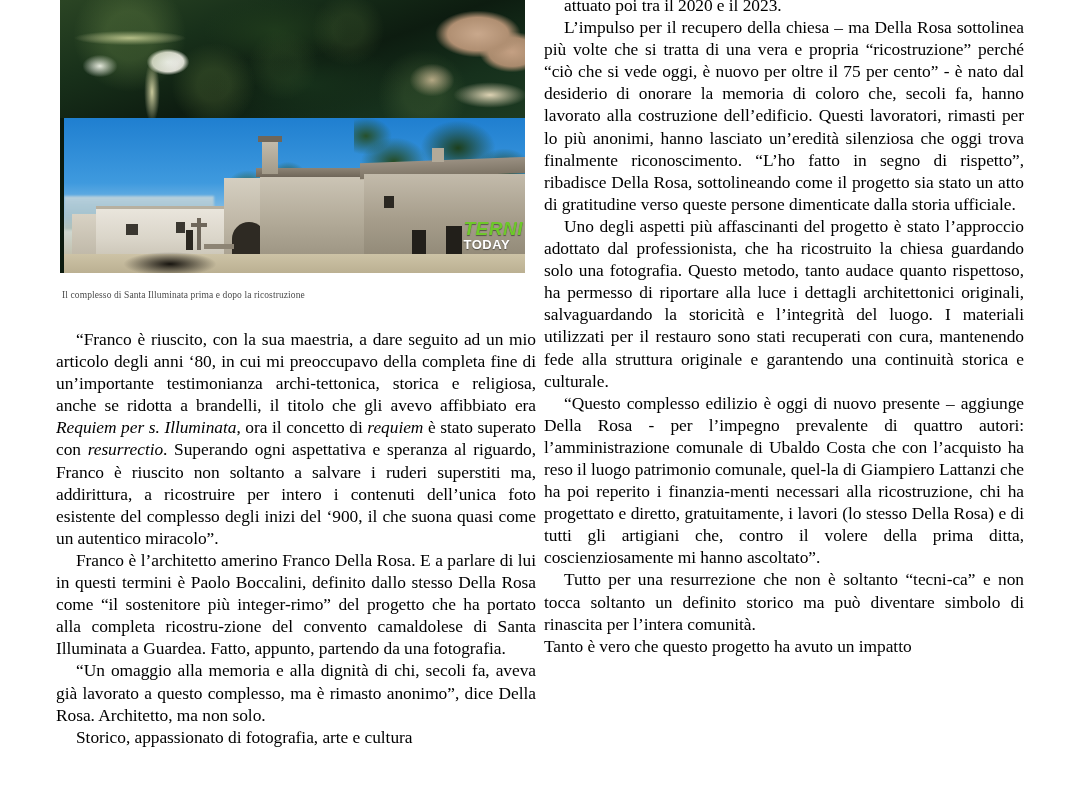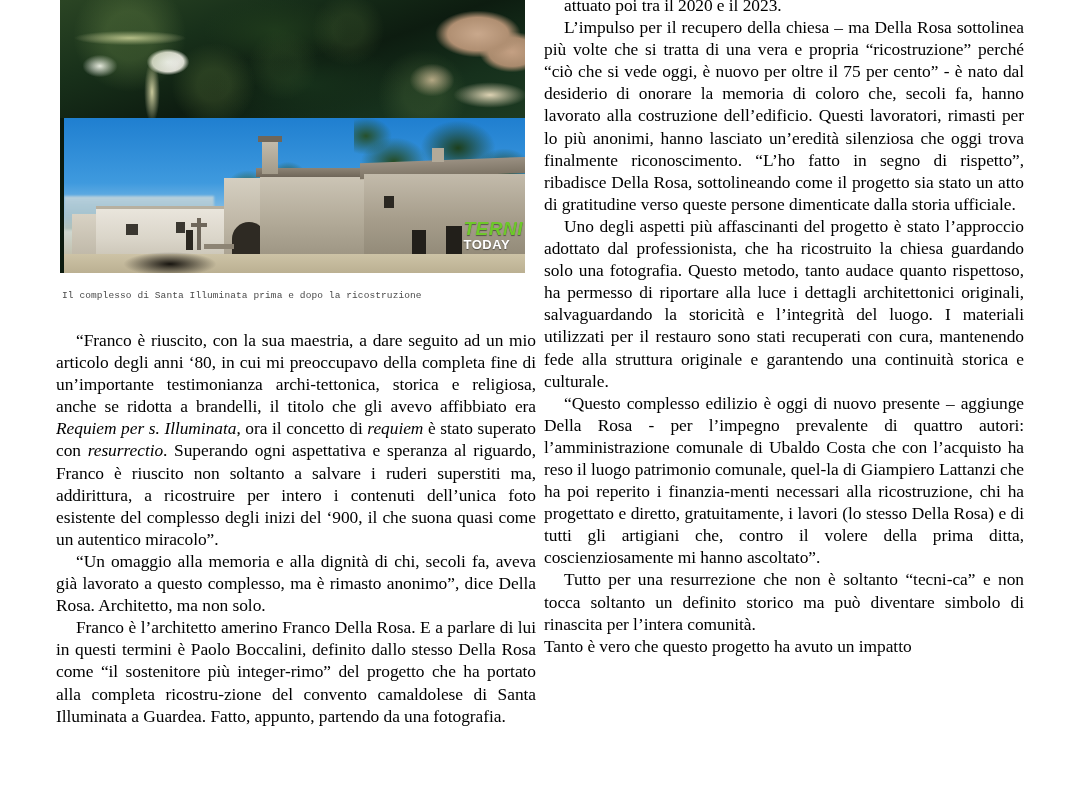--- a/index.html
+++ b/index.html
@@ -209,21 +209,21 @@
   .wm-today {
     font-size: 13px;
     color: #ffffff;
     letter-spacing: 0.5px;
     font-style: normal;
     text-shadow: 0 1px 1px rgba(0,0,0,.45);
   }
 
   .caption {
     margin: 17px 0 0 2px;
-    font-family: Liberation Mono, monospace;
+    font-family: Liberation Serif, serif;
     font-size: 9.5px;
     color: #4a4a4a;
     letter-spacing: .1px;
   }
 
   
   .body-text {
     margin-top: 28px;
     font-size: 17.4px;
     line-height: 22.1px;
@@ -295,22 +295,23 @@
             <div class="wm-today">TODAY</div>
           </div>
         </div>
 
       </div>
       <figcaption class="caption">Il complesso di Santa Illuminata prima e dopo la ricostruzione</figcaption>
     </figure>
 
     <div class="body-text">
         <p><span>“Franco è riuscito, con la sua maestria, a dare seguito ad un mio articolo degli anni ‘80, in cui mi preoccupavo della completa fine di un’importante testimonianza archi-tettonica, storica e religiosa, anche se ridotta a brandelli, il titolo che gli avevo affibbiato era </span><i>Requiem per s. Illuminata</i><span>, ora il concetto di </span><i>requiem</i><span> è stato superato con </span><i>resurrectio</i><span>. Superando ogni aspettativa e speranza al riguardo, Franco è riuscito non soltanto a salvare i ruderi superstiti ma, addirittura, a ricostruire per intero i contenuti dell’unica foto esistente del complesso degli inizi del ‘900, il che suona quasi come un autentico miracolo”.</span></p>
+        <p><span>Franco è l’architetto amerino Franco Della Rosa. E a parlare di lui in questi termini è Paolo Boccalini, definito dallo stesso Della Rosa come “il sostenitore più integer-rimo” del progetto che ha portato alla completa ricostru-zione del convento camaldolese di Santa Illuminata a Guardea. Fatto, appunto, partendo da una fotografia.</span></p>
         <p><span>“Un omaggio alla memoria e alla dignità di chi, secoli fa, aveva già lavorato a questo complesso, ma è rimasto anonimo”, dice Della Rosa. Architetto, ma non solo.</span></p>
-        <p><span>Franco è l’architetto amerino Franco Della Rosa. E a parlare di lui in questi termini è Paolo Boccalini, definito dallo stesso Della Rosa come “il sostenitore più integer-rimo” del progetto che ha portato alla completa ricostru-zione del convento camaldolese di Santa Illuminata a Guardea. Fatto, appunto, partendo da una fotografia.</span></p>
+        <p><span>Storico, appassionato di fotografia, arte e cultura</span></p>
       </div>
   </div>
 
   <div class="col col-right">
     <div class="inner">
       <div class="body-text right-col">
           <p><span>attuato poi tra il 2020 e il 2023.</span></p>
           <p><span>L’impulso per il recupero della chiesa – ma Della Rosa sottolinea più volte che si tratta di una vera e propria “ricostruzione” perché “ciò che si vede oggi, è nuovo per oltre il 75 per cento” - è nato dal desiderio di onorare la memoria di coloro che, secoli fa, hanno lavorato alla costruzione dell’edificio. Questi lavoratori, rimasti per lo più anonimi, hanno lasciato un’eredità silenziosa che oggi trova finalmente riconoscimento. “L’ho fatto in segno di rispetto”, ribadisce Della Rosa, sottolineando come il progetto sia stato un atto di gratitudine verso queste persone dimenticate dalla storia ufficiale.</span></p>
           <p><span>Uno degli aspetti più affascinanti del progetto è stato l’approccio adottato dal professionista, che ha ricostruito la chiesa guardando solo una fotografia. Questo metodo, tanto audace quanto rispettoso, ha permesso di riportare alla luce i dettagli architettonici originali, salvaguardando la storicità e l’integrità del luogo. I materiali utilizzati per il restauro sono stati recuperati con cura, mantenendo fede alla struttura originale e garantendo una continuità storica e culturale.</span></p>
           <p><span>“Questo complesso edilizio è oggi di nuovo presente – aggiunge Della Rosa - per l’impegno prevalente di quattro autori: l’amministrazione comunale di Ubaldo Costa che con l’acquisto ha reso il luogo patrimonio comunale, quel-la di Giampiero Lattanzi che ha poi reperito i finanzia-menti necessari alla ricostruzione, chi ha progettato e diretto, gratuitamente, i lavori (lo stesso Della Rosa) e di tutti gli artigiani che, contro il volere della prima ditta, coscienziosamente mi hanno ascoltato”.</span></p>

